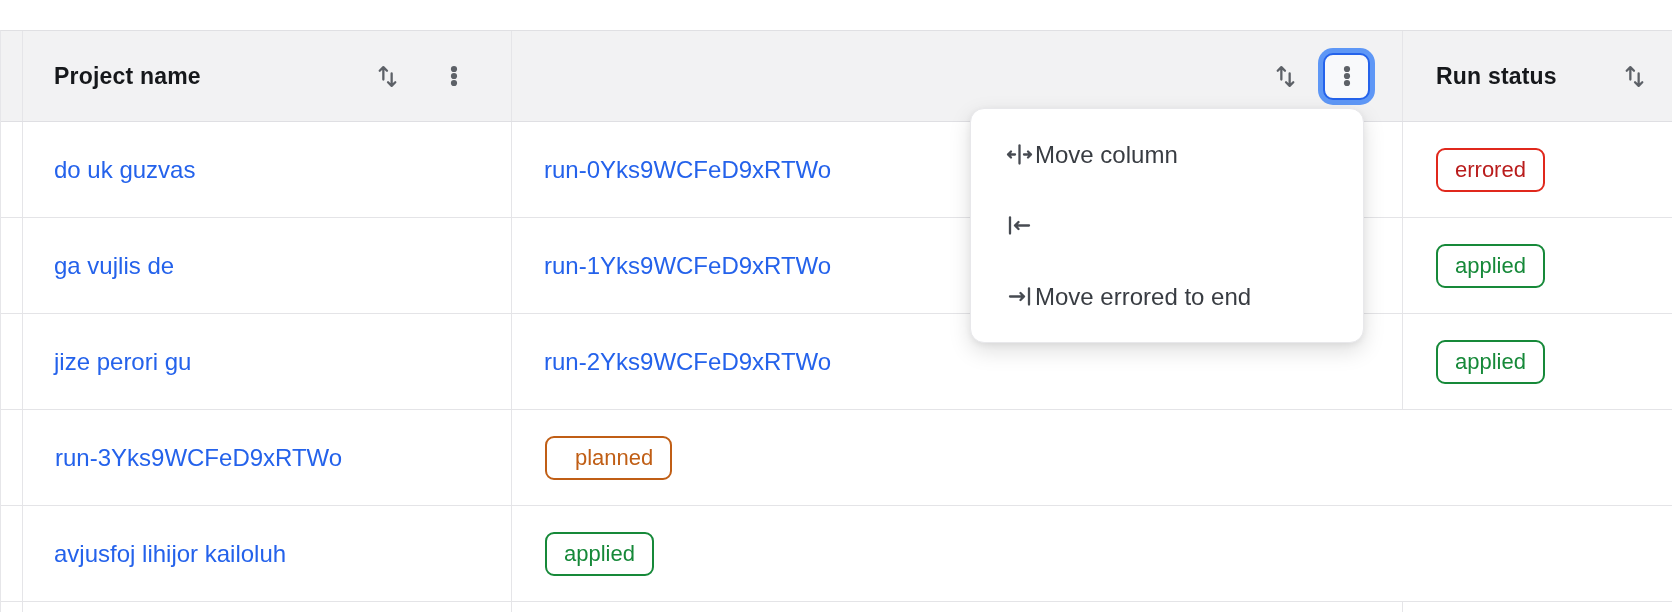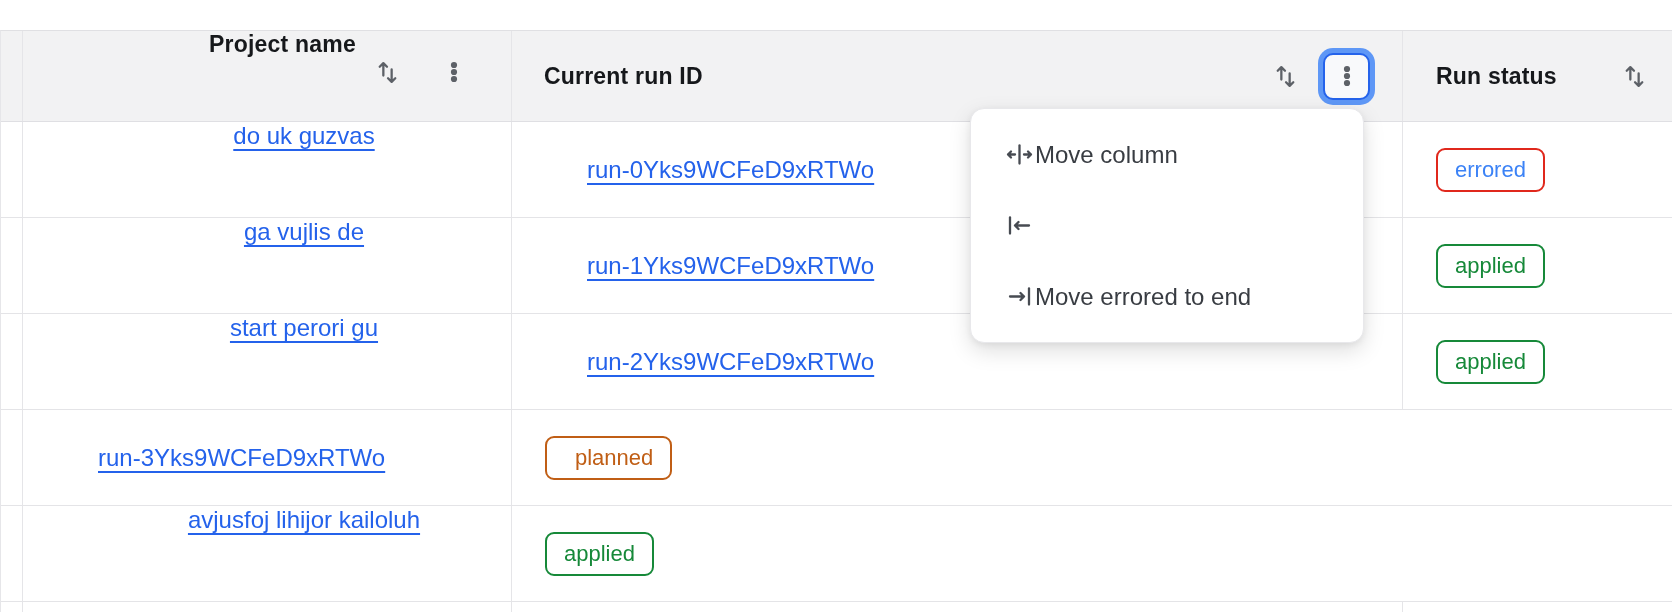--- a/index.html
+++ b/index.html
@@ -12,41 +12,41 @@
   
   .table{position:absolute;left:0;top:30px;width:1672px;border-top:1px solid #e0e0e3;border-left:1px solid #e6e6e9;}
   .row{display:grid;grid-template-columns:22px 489px 891px 270px;}
   .header-row{height:91px;border-bottom:1px solid #dfdfe3;}
   .body-row{height:96px;border-bottom:1px solid #e4e4e7;}
   .stub-row{height:40px;}
   .cell{display:flex;align-items:center;border-right:1px solid #e5e5e8;min-width:0;}
   .cell.last{border-right:none;}
   .header-row .cell{background:#f2f2f3;}
   .th-label{font-size:23px;font-weight:700;color:#16181b;letter-spacing:.2px;white-space:nowrap;}
-  .pad-name{padding-left:31px;flex-direction:column;}
+  .pad-name{padding-left:31px;}
   .pad-run{padding-left:32px;}
   .pad-status{padding-left:33px;}
 
   .icon-btn{display:inline-flex;align-items:center;justify-content:center;width:28px;height:28px;flex:none;cursor:pointer;background:none;border:none;padding:0;}
   .sort-svg{width:27px;height:27px;stroke:#5d6167;fill:none;stroke-width:2.2;stroke-linecap:round;stroke-linejoin:round;}
   .kebab-svg{width:26px;height:26px;fill:#5d6167;}
 
   .name-head-icons{margin-left:auto;display:flex;align-items:center;gap:39px;padding-right:43px;}
   .run-head-icons{margin-left:auto;display:flex;align-items:center;gap:24px;padding-right:32px;}
   .status-head-icons{margin-left:auto;display:flex;align-items:center;padding-right:25px;}
 
   
   .menu-btn-focused{
     width:47px;height:47px;border-radius:10px;background:#f8f9fb;
     border:2.5px solid #2563eb;box-shadow:0 0 0 5px #5e97f6;
     display:inline-flex;align-items:center;justify-content:center;cursor:pointer;padding:0;
   }
 
   
-  a.cell-link{color:#2462eb;font-size:24px;text-decoration:underline;text-decoration-thickness:2px;text-underline-offset:5px;white-space:nowrap;cursor:pointer;margin-left:43px;}
+  a.cell-link{color:#2462eb;font-size:24px;text-decoration-thickness:2px;text-underline-offset:5px;white-space:nowrap;cursor:pointer;}
 
   .badge{
     display:inline-block;font-size:22px;line-height:1;padding:9px 17px;
     border:2px solid currentColor;border-radius:9px;white-space:nowrap;background:#fff;
   }
 
   
   .popover{
     position:absolute;left:970px;top:108px;width:394px;padding:10px 0;
     background:#ffffff;border:1px solid #e8e8eb;border-radius:14px;z-index:10;
@@ -79,21 +79,20 @@
             <svg class="kebab-svg" viewBox="0 0 26 26">
               <circle cx="13" cy="6" r="3.1"></circle>
                 <circle cx="13" cy="13" r="3.1"></circle>
                 <circle cx="13" cy="20" r="3.1"></circle>
             </svg>
           </button>
         </span>
       </div>
 
       <div class="cell pad-run">
-        <span class="th-label">Current run ID</span>
         <span class="run-head-icons">
           <button class="icon-btn">
             <svg class="sort-svg" viewBox="0 0 26 26">
               <path d="M9 16 V4 M5.5 7.5 L9 4 L12.5 7.5"></path>
               <path d="M17 10 V22 M13.5 18.5 L17 22 L20.5 18.5"></path>
             </svg>
           </button>
           <button class="menu-btn-focused">
             <svg class="kebab-svg" viewBox="0 0 26 26">
               <circle cx="13" cy="6" r="3.1"></circle>
@@ -119,41 +118,41 @@
 
     <div class="row body-row">
       <div class="cell"></div>
       <div class="cell pad-name">
         <a class="cell-link">do uk guzvas</a>
       </div>
       <div class="cell pad-run">
         <a class="cell-link">run-0Yks9WCFeD9xRTWo</a>
       </div>
       <div class="cell pad-status last">
-        <span class="badge" style="color: #3b82f6; border-color: rgb(224, 40, 28);">errored</span>
+        <span class="badge" style="color: #b91c1c; border-color: rgb(224, 40, 28);">errored</span>
       </div>
     </div>
 
     <div class="row body-row">
       <div class="cell"></div>
       <div class="cell pad-name">
         <a class="cell-link">ga vujlis de</a>
       </div>
       <div class="cell pad-run">
         <a class="cell-link">run-1Yks9WCFeD9xRTWo</a>
       </div>
       <div class="cell pad-status last">
         <span class="badge" style="color: rgb(22, 137, 57); border-color: rgb(22, 137, 57);">applied</span>
       </div>
     </div>
 
     <div class="row body-row">
       <div class="cell"></div>
       <div class="cell pad-name">
-        <a class="cell-link">start perori gu</a>
+        <a class="cell-link">jize perori gu</a>
       </div>
       <div class="cell pad-run">
         <a class="cell-link">run-2Yks9WCFeD9xRTWo</a>
       </div>
       <div class="cell pad-status last">
         <span class="badge" style="color: rgb(22, 137, 57); border-color: rgb(22, 137, 57);">applied</span>
       </div>
     </div>
 
     <div class="row body-row">

